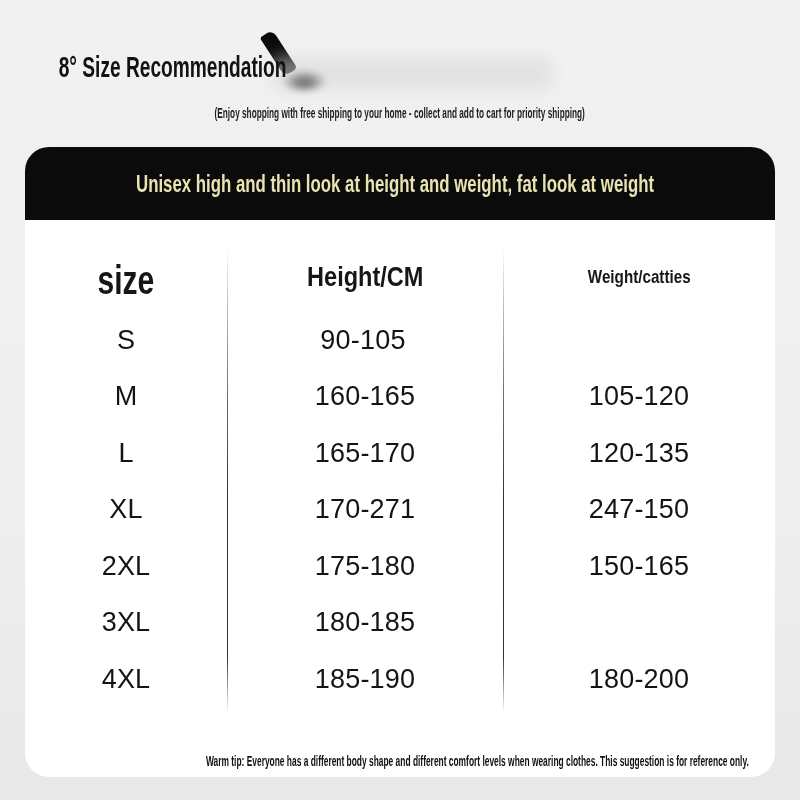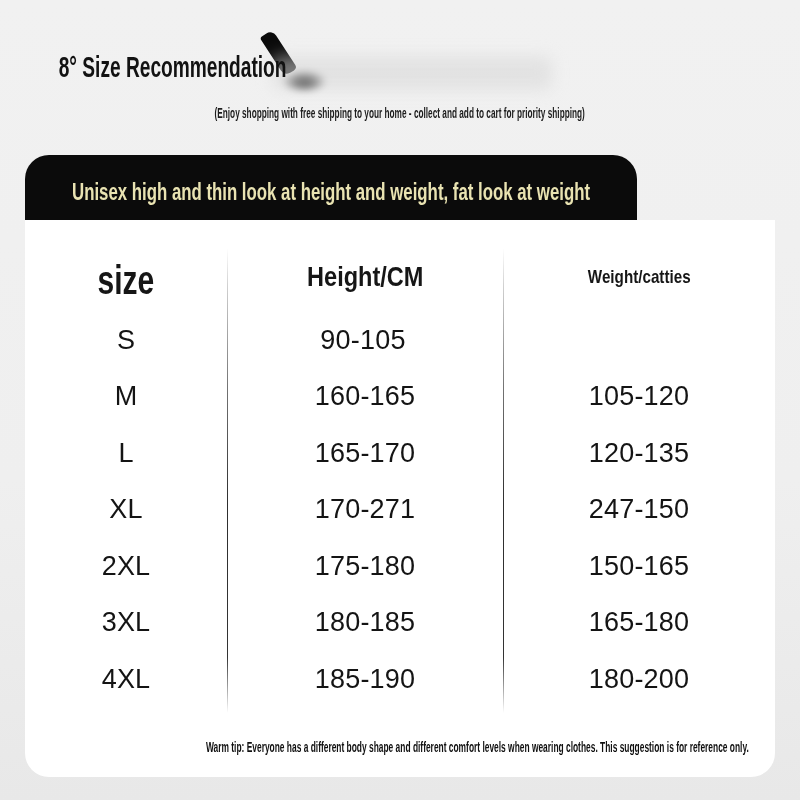--- a/index.html
+++ b/index.html
@@ -33,23 +33,23 @@
   }
   .title .cond{display:inline-block;transform:scaleX(.66);white-space:nowrap;}
   .subtitle{
     position:absolute;left:0;top:104px;width:100%;margin:0;
     text-align:center;font-size:15px;font-weight:bold;line-height:18px;
     color:#1c1c1c;white-space:nowrap;
   }
   .subtitle .cond{display:inline-block;transform:scaleX(.55);white-space:nowrap;}
   
   .banner{
-    position:absolute;left:25px;top:147px;width:612px;height:73px;
+    position:absolute;left:25px;top:147px;width:750px;height:73px;
     background:var(--banner-bg,#0b0b0b);border-radius:24px 24px 0 0;
-    display:flex;align-items:center;justify-content:center;margin-top:8px;
+    display:flex;align-items:center;justify-content:flex-start;
   }
   .banner .cond{
     display:inline-block;transform:scaleX(.70);white-space:nowrap;
     font-size:24px;font-weight:bold;color:var(--banner-text,#e9e3b2);
   }
   
   .card{
     position:absolute;left:25px;top:220px;width:750px;height:557px;
     background:var(--card-bg,#ffffff);border-radius:0 0 24px 24px;
   }
@@ -64,21 +64,21 @@
   .col-size{width:202px;} .col-height{width:276px;} .col-weight{width:272px;}
   .thead{position:absolute;left:0;top:0;width:100%;height:92px;display:flex;justify-content:center;}
   .thead .cell{padding-top:22px;box-sizing:border-box;}
   .h-size{display:inline-block;transform:scaleX(.75);font-size:40px;font-weight:bold;margin-top:6px;white-space:nowrap;}
   .h-height{display:inline-block;transform:scaleX(.84);font-size:28px;font-weight:bold;white-space:nowrap;}
   .h-weight{display:inline-block;transform:scaleX(.80);font-size:19px;font-weight:bold;white-space:nowrap;}
   .tbody{position:absolute;left:0;top:92px;width:100%;}
   .trow{display:flex;height:56.5px;}
   .trow .cell{font-size:27px;color:#141414;letter-spacing:.2px;}
   .footnote{
-    position:absolute;left:0;bottom:22px;width:100%;margin:0;
+    position:absolute;left:0;bottom:8px;width:100%;margin:0;
     text-align:center;font-size:14px;font-weight:bold;color:#101010;white-space:nowrap;
   }
   .footnote .cond{display:inline-block;transform:scaleX(.60);white-space:nowrap;}
 </style>
 </head>
 <body>
 
 <div class="page">
 
   <div class="logo">
@@ -132,21 +132,20 @@
         <div class="cell col-weight">247-150</div>
       </div>
       <div class="trow">
         <div class="cell col-size">2XL</div>
         <div class="cell col-height">175-180</div>
         <div class="cell col-weight">150-165</div>
       </div>
       <div class="trow">
         <div class="cell col-size">3XL</div>
         <div class="cell col-height">180-185</div>
-        <div class="cell col-weight">165-180</div>
       </div>
       <div class="trow">
         <div class="cell col-size">4XL</div>
         <div class="cell col-height">185-190</div>
         <div class="cell col-weight">180-200</div>
       </div>
     </div>
 
     <p class="footnote"><span class="cond">Warm tip: Everyone has a different body shape and different comfort levels when wearing clothes. This suggestion is for reference only.</span></p>
   </div>

